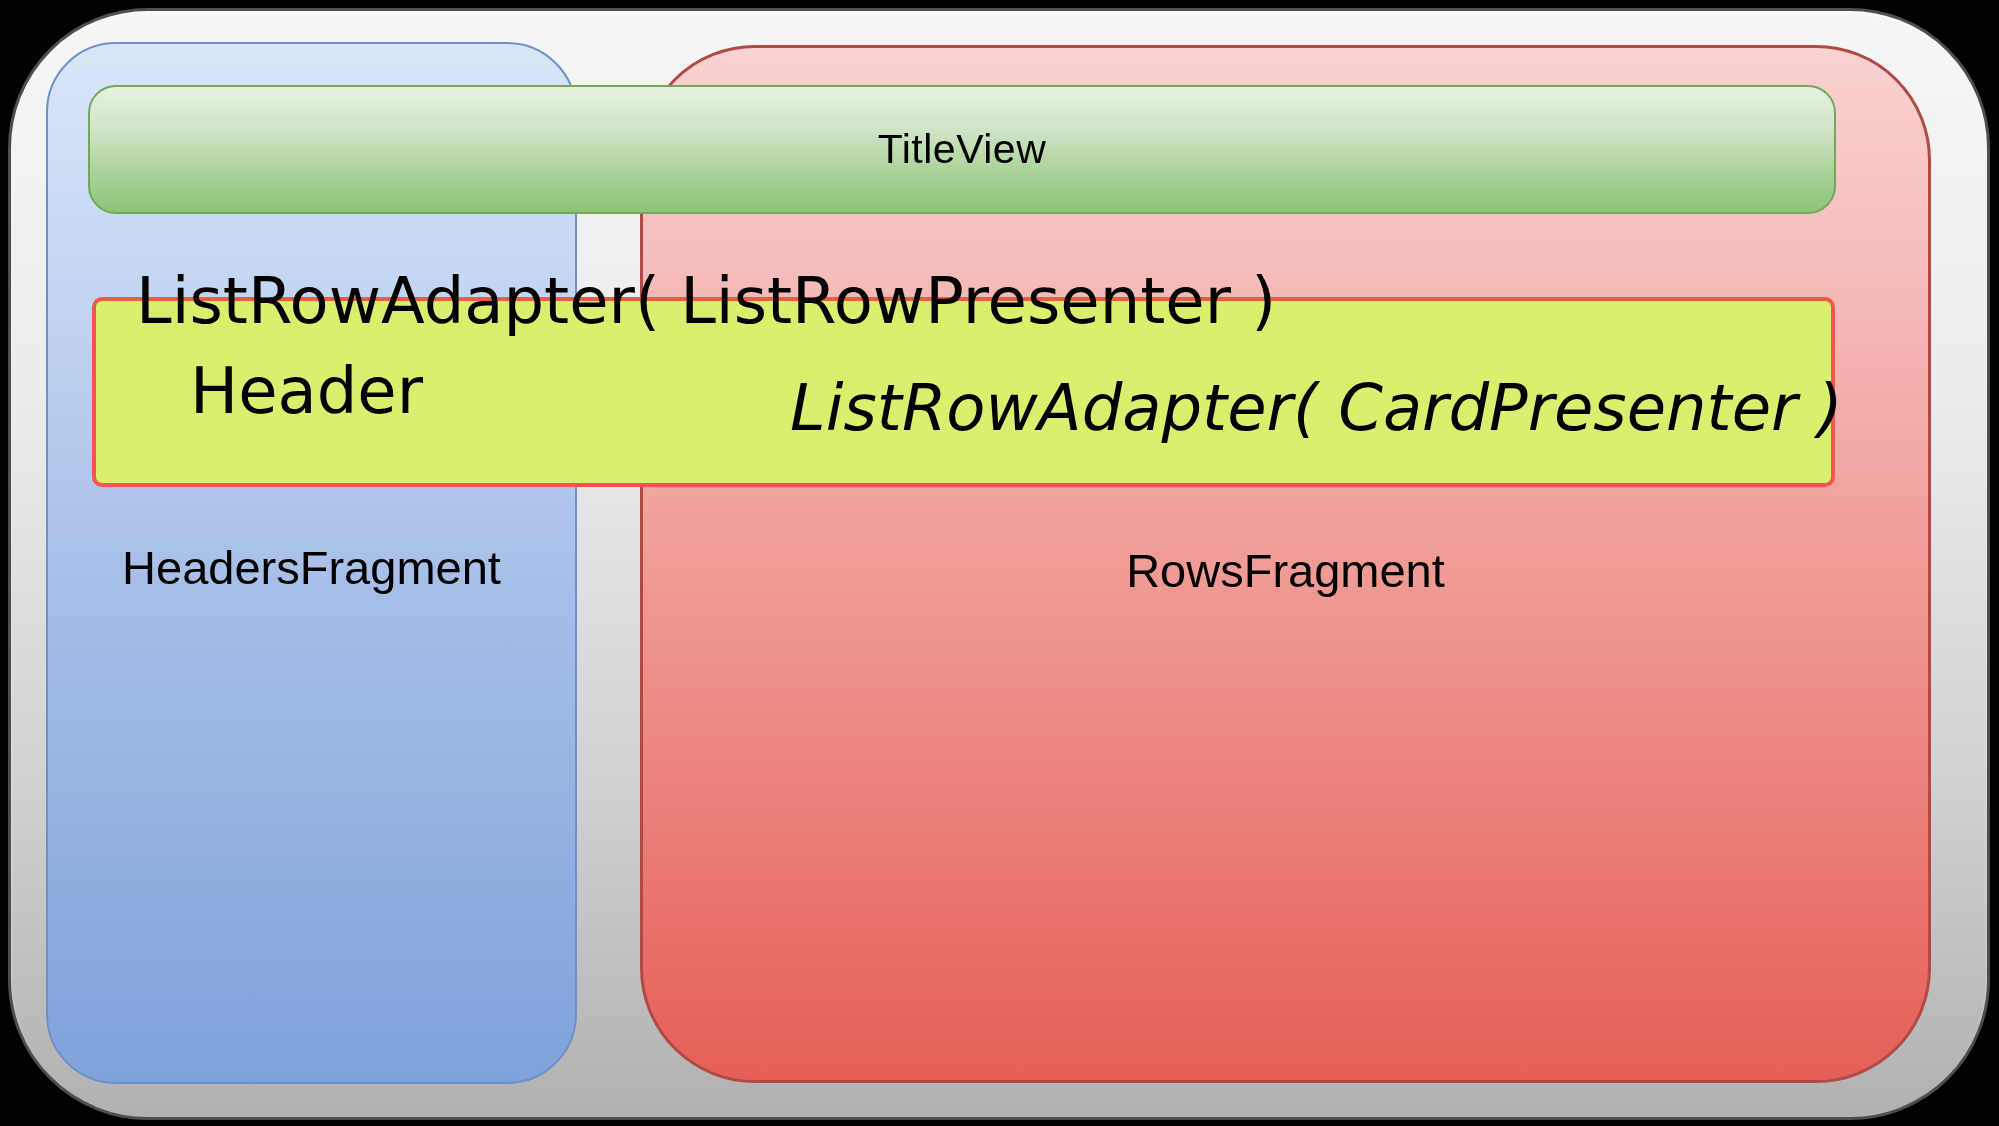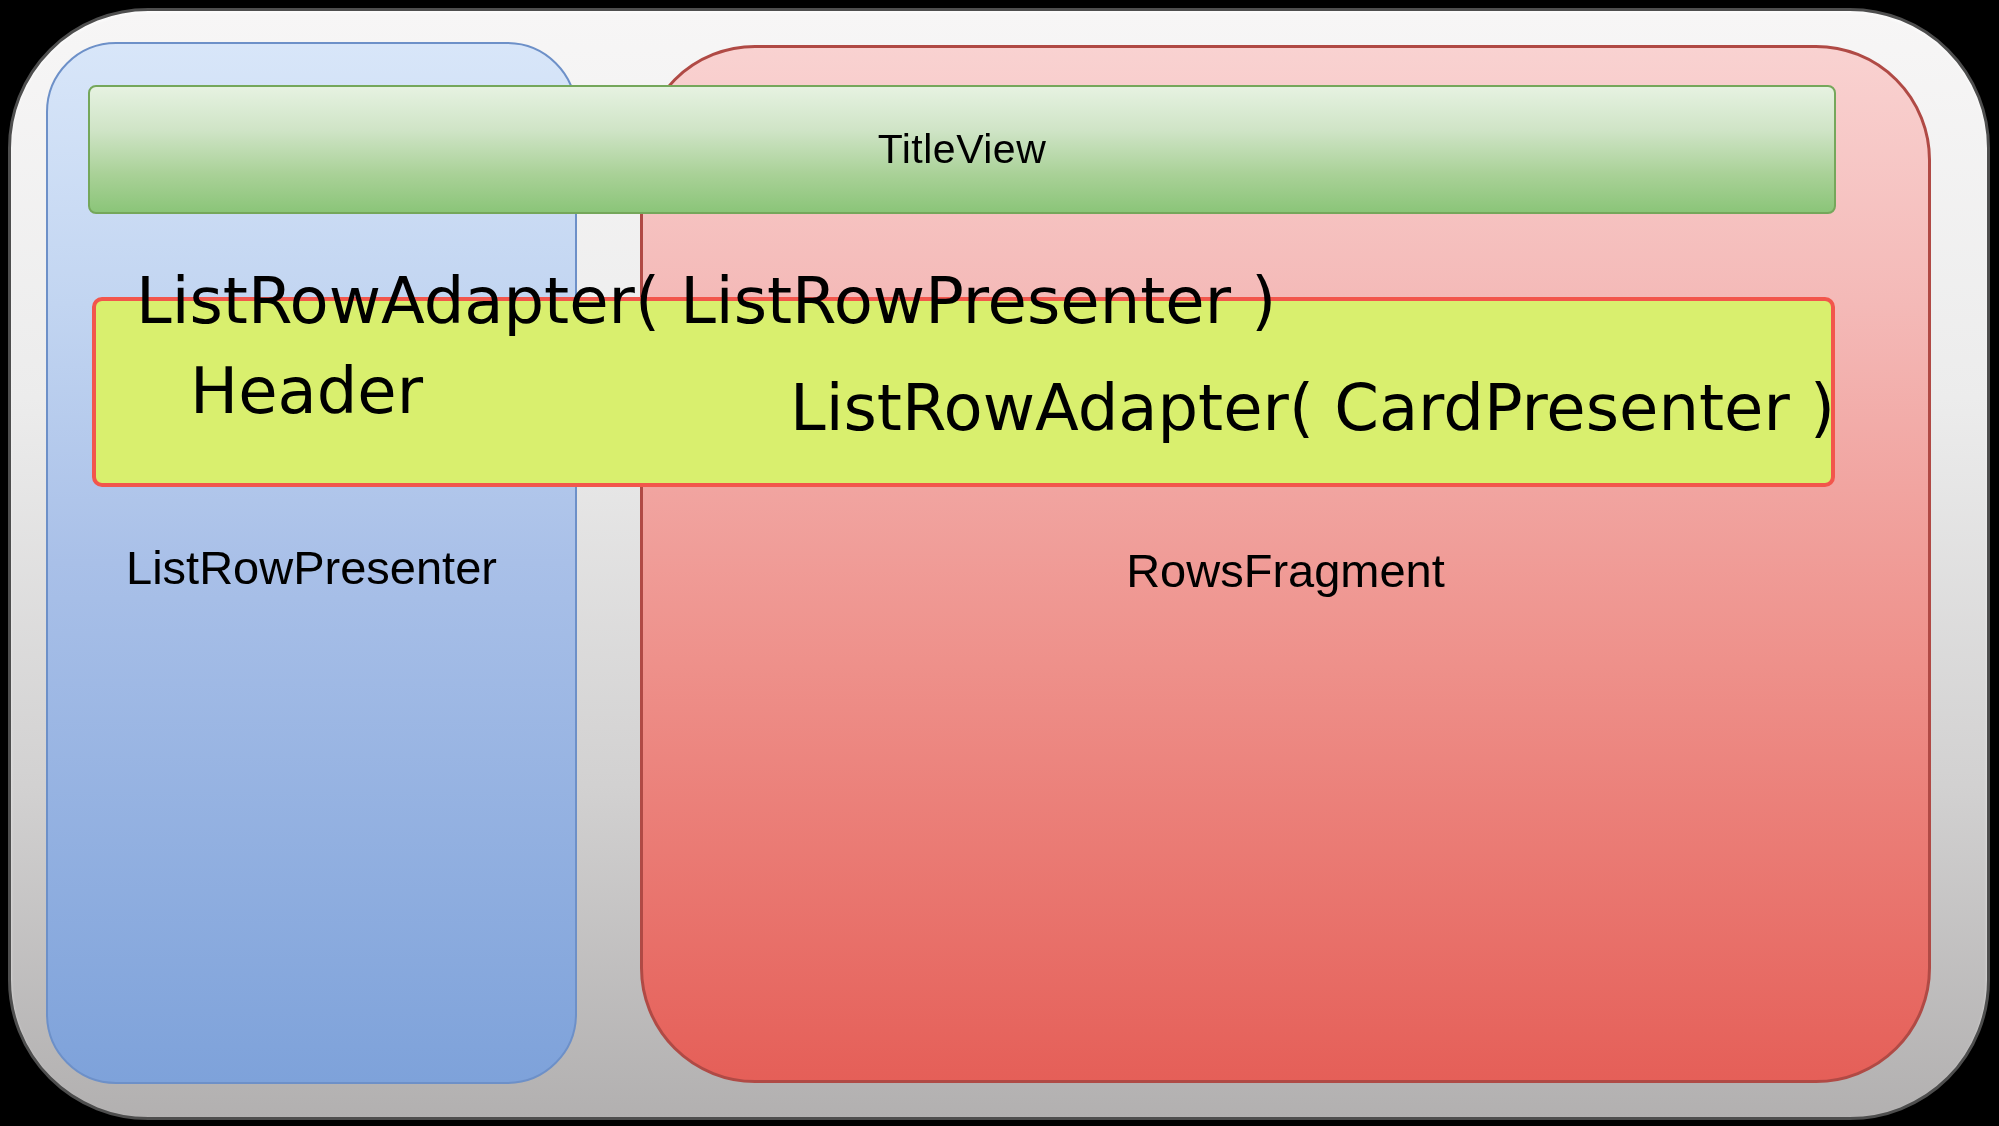--- a/index.html
+++ b/index.html
@@ -22,38 +22,38 @@
   }
   
   .rows-frag{
     position:absolute;left:640px;top:45px;width:1291px;height:1038px;
     border-radius:115px;border:3px solid #b04a45;box-sizing:border-box;
     background:linear-gradient(180deg,#f9d2d1 0%,#f4b9b7 25%,#ee908a 60%,#e55f58 100%);
   }
   
   .title-view{
     position:absolute;left:88px;top:85px;width:1748px;height:129px;
-    border-radius:8px;border:2px solid #75a75b;box-sizing:border-box;
+    border-radius:28px;border:2px solid #75a75b;box-sizing:border-box;
     background:linear-gradient(180deg,#e6f2e1 0%,#cfe4c6 35%,#a9d197 70%,#8bc579 100%);
     display:flex;align-items:center;justify-content:center;
     font-size:41px;letter-spacing:0.5px;
   }
   
   .listrow-box{
     position:absolute;left:92px;top:297px;width:1743px;height:190px;
     border-radius:10px;border:4px solid #f2564c;box-sizing:border-box;
     background:#d9ef6e;
   }
   .bigtext{
     position:absolute;font-family:"DejaVu Sans", sans-serif;
     font-size:64px;line-height:1;white-space:pre;
   }
   .t-listrow-presenter{left:136px;top:269px;}
   .t-header{left:190px;top:359px;}
-  .t-card-presenter{left:790px;top:376px;}
+  .t-card-presenter{left:790px;top:376px;font-style:italic;}
   .label{
     position:absolute;font-size:47px;line-height:1;white-space:pre;
   }
   .t-headers-fragment{left:46px;top:544px;width:531px;text-align:center;}
   .t-rows-fragment{left:640px;top:547px;width:1291px;text-align:center;}
 </style>
 </head>
 <body>
 
 <div id="canvas">
@@ -69,17 +69,17 @@
   </div>
 
   <div class="listrow-box"></div>
 
   <div class="bigtext t-listrow-presenter">ListRowAdapter( ListRowPresenter )</div>
 
   <div class="bigtext t-header">Header</div>
 
   <div class="bigtext t-card-presenter">ListRowAdapter( CardPresenter )</div>
 
-  <div class="label t-headers-fragment">ListRowPresenter</div>
+  <div class="label t-headers-fragment">HeadersFragment</div>
 
   <div class="label t-rows-fragment">RowsFragment</div>
 
 </div>
 
 </body></html>

